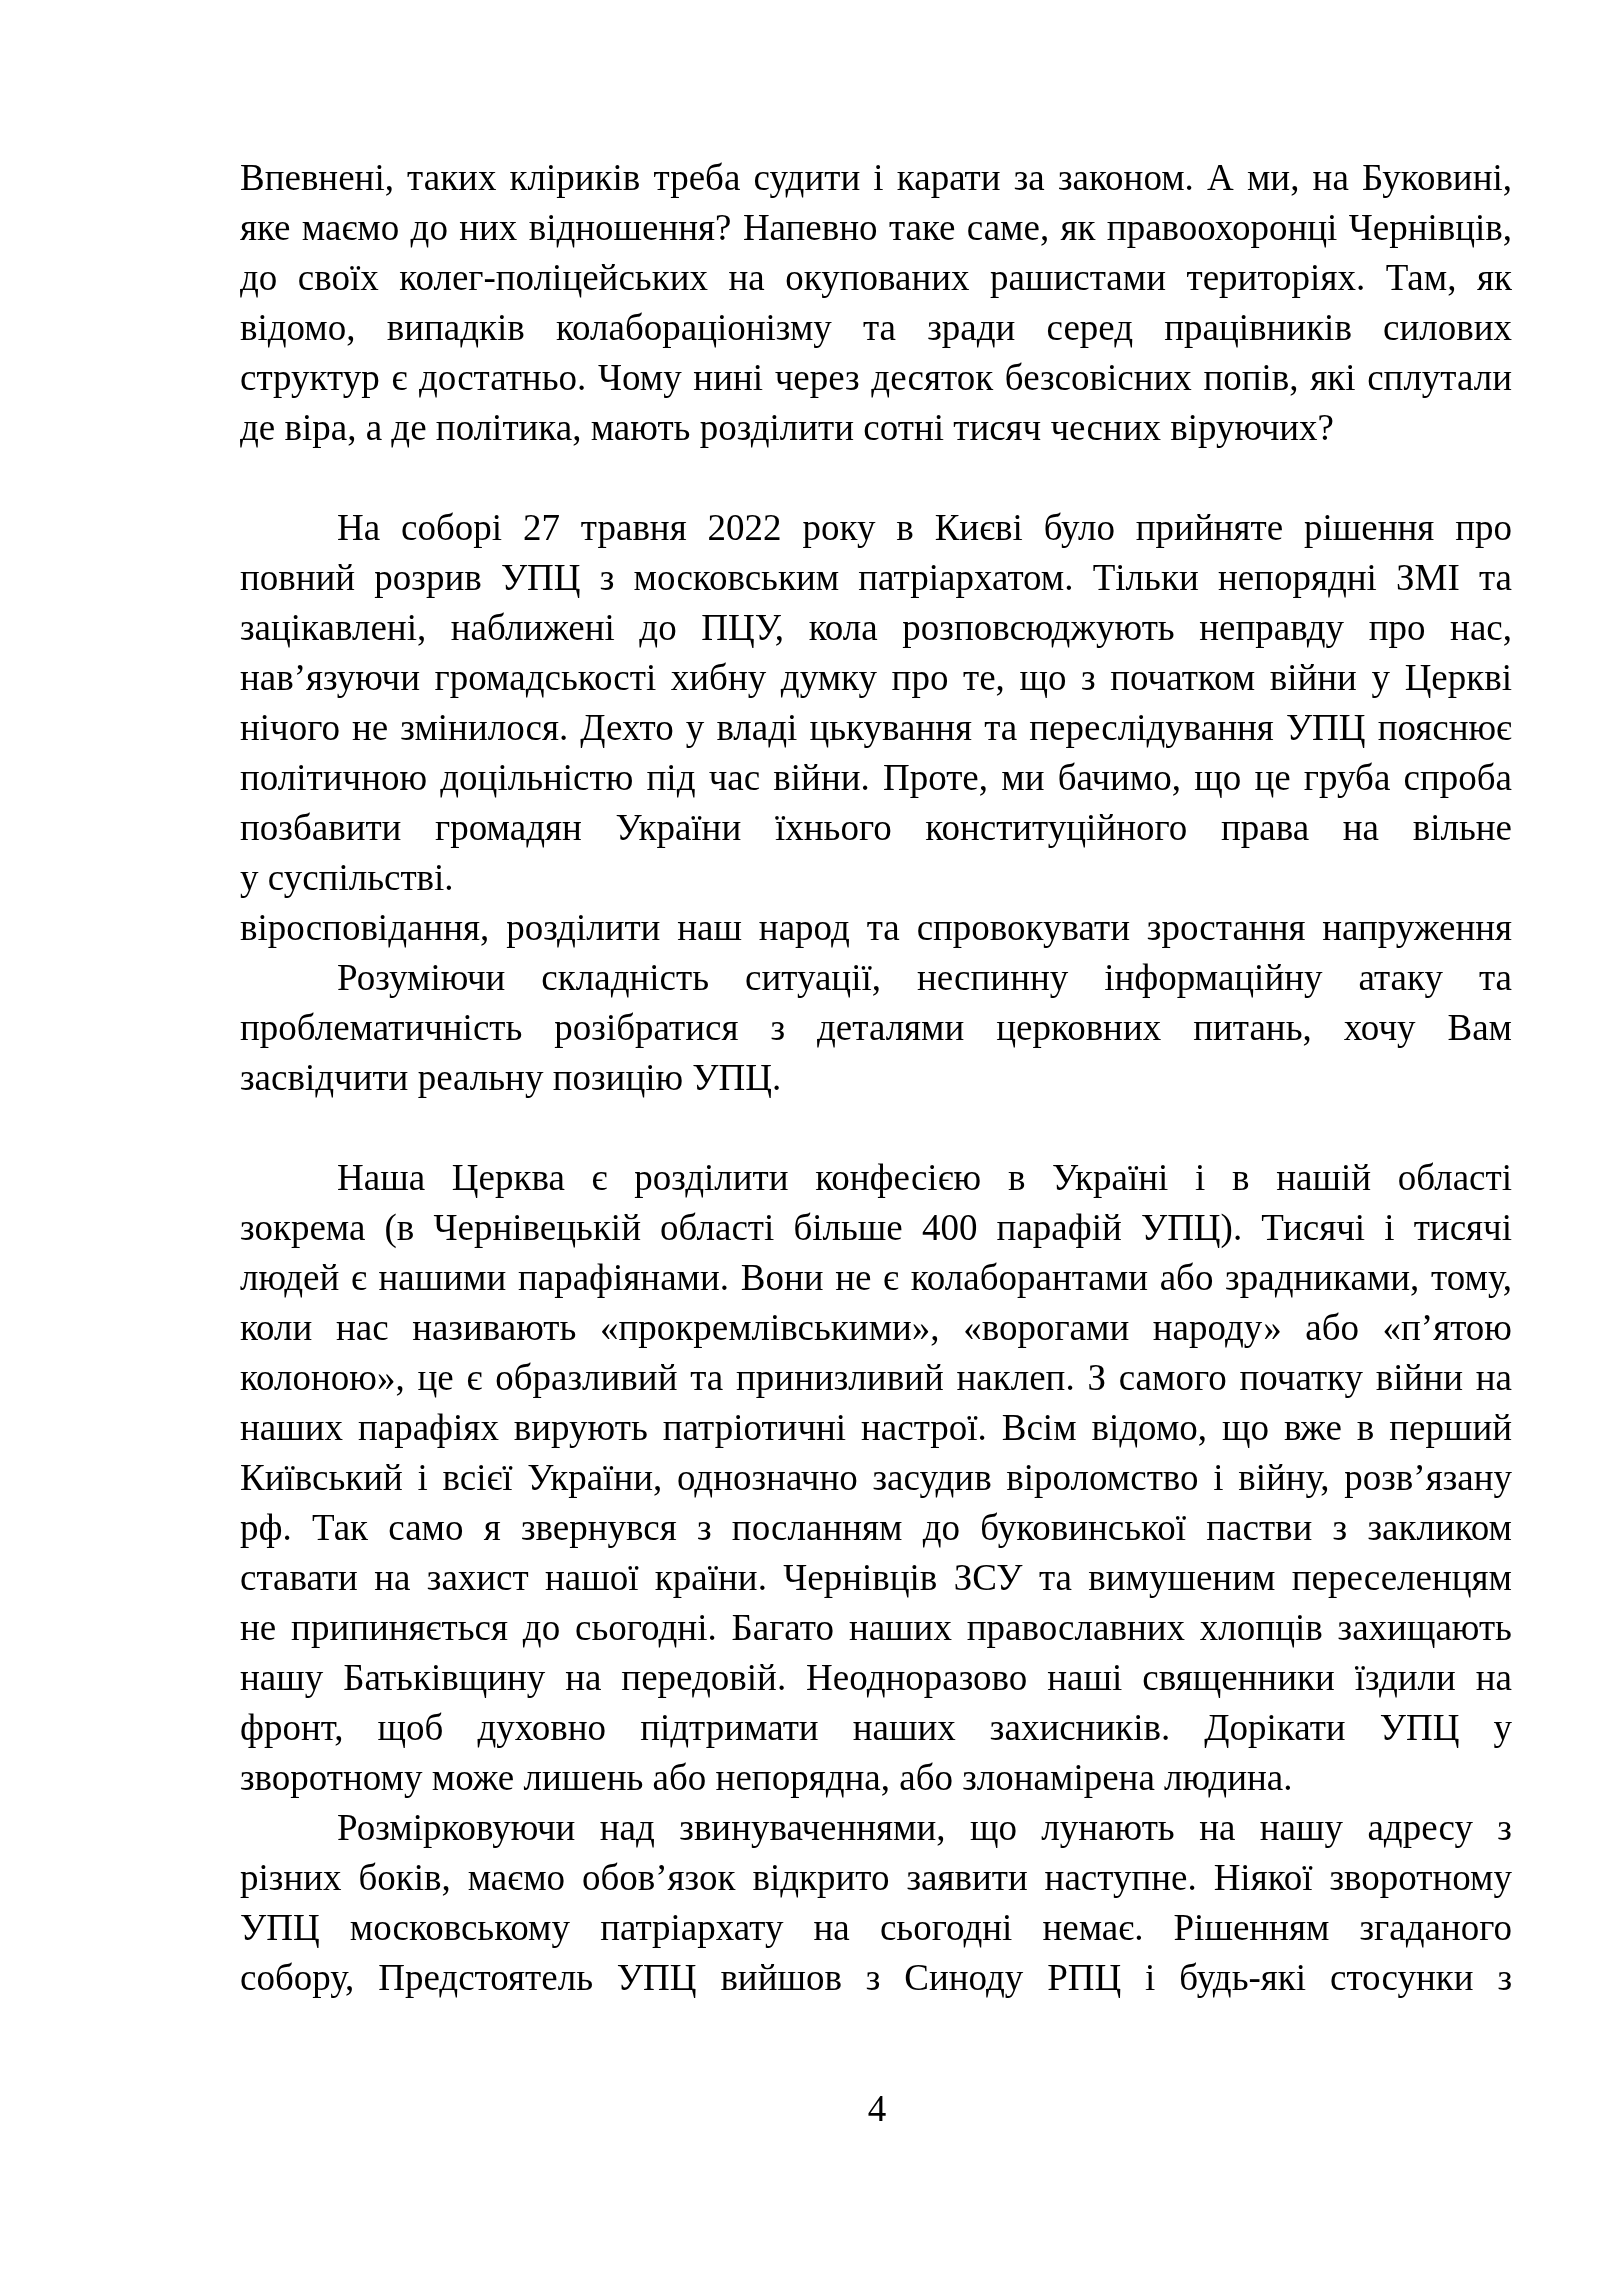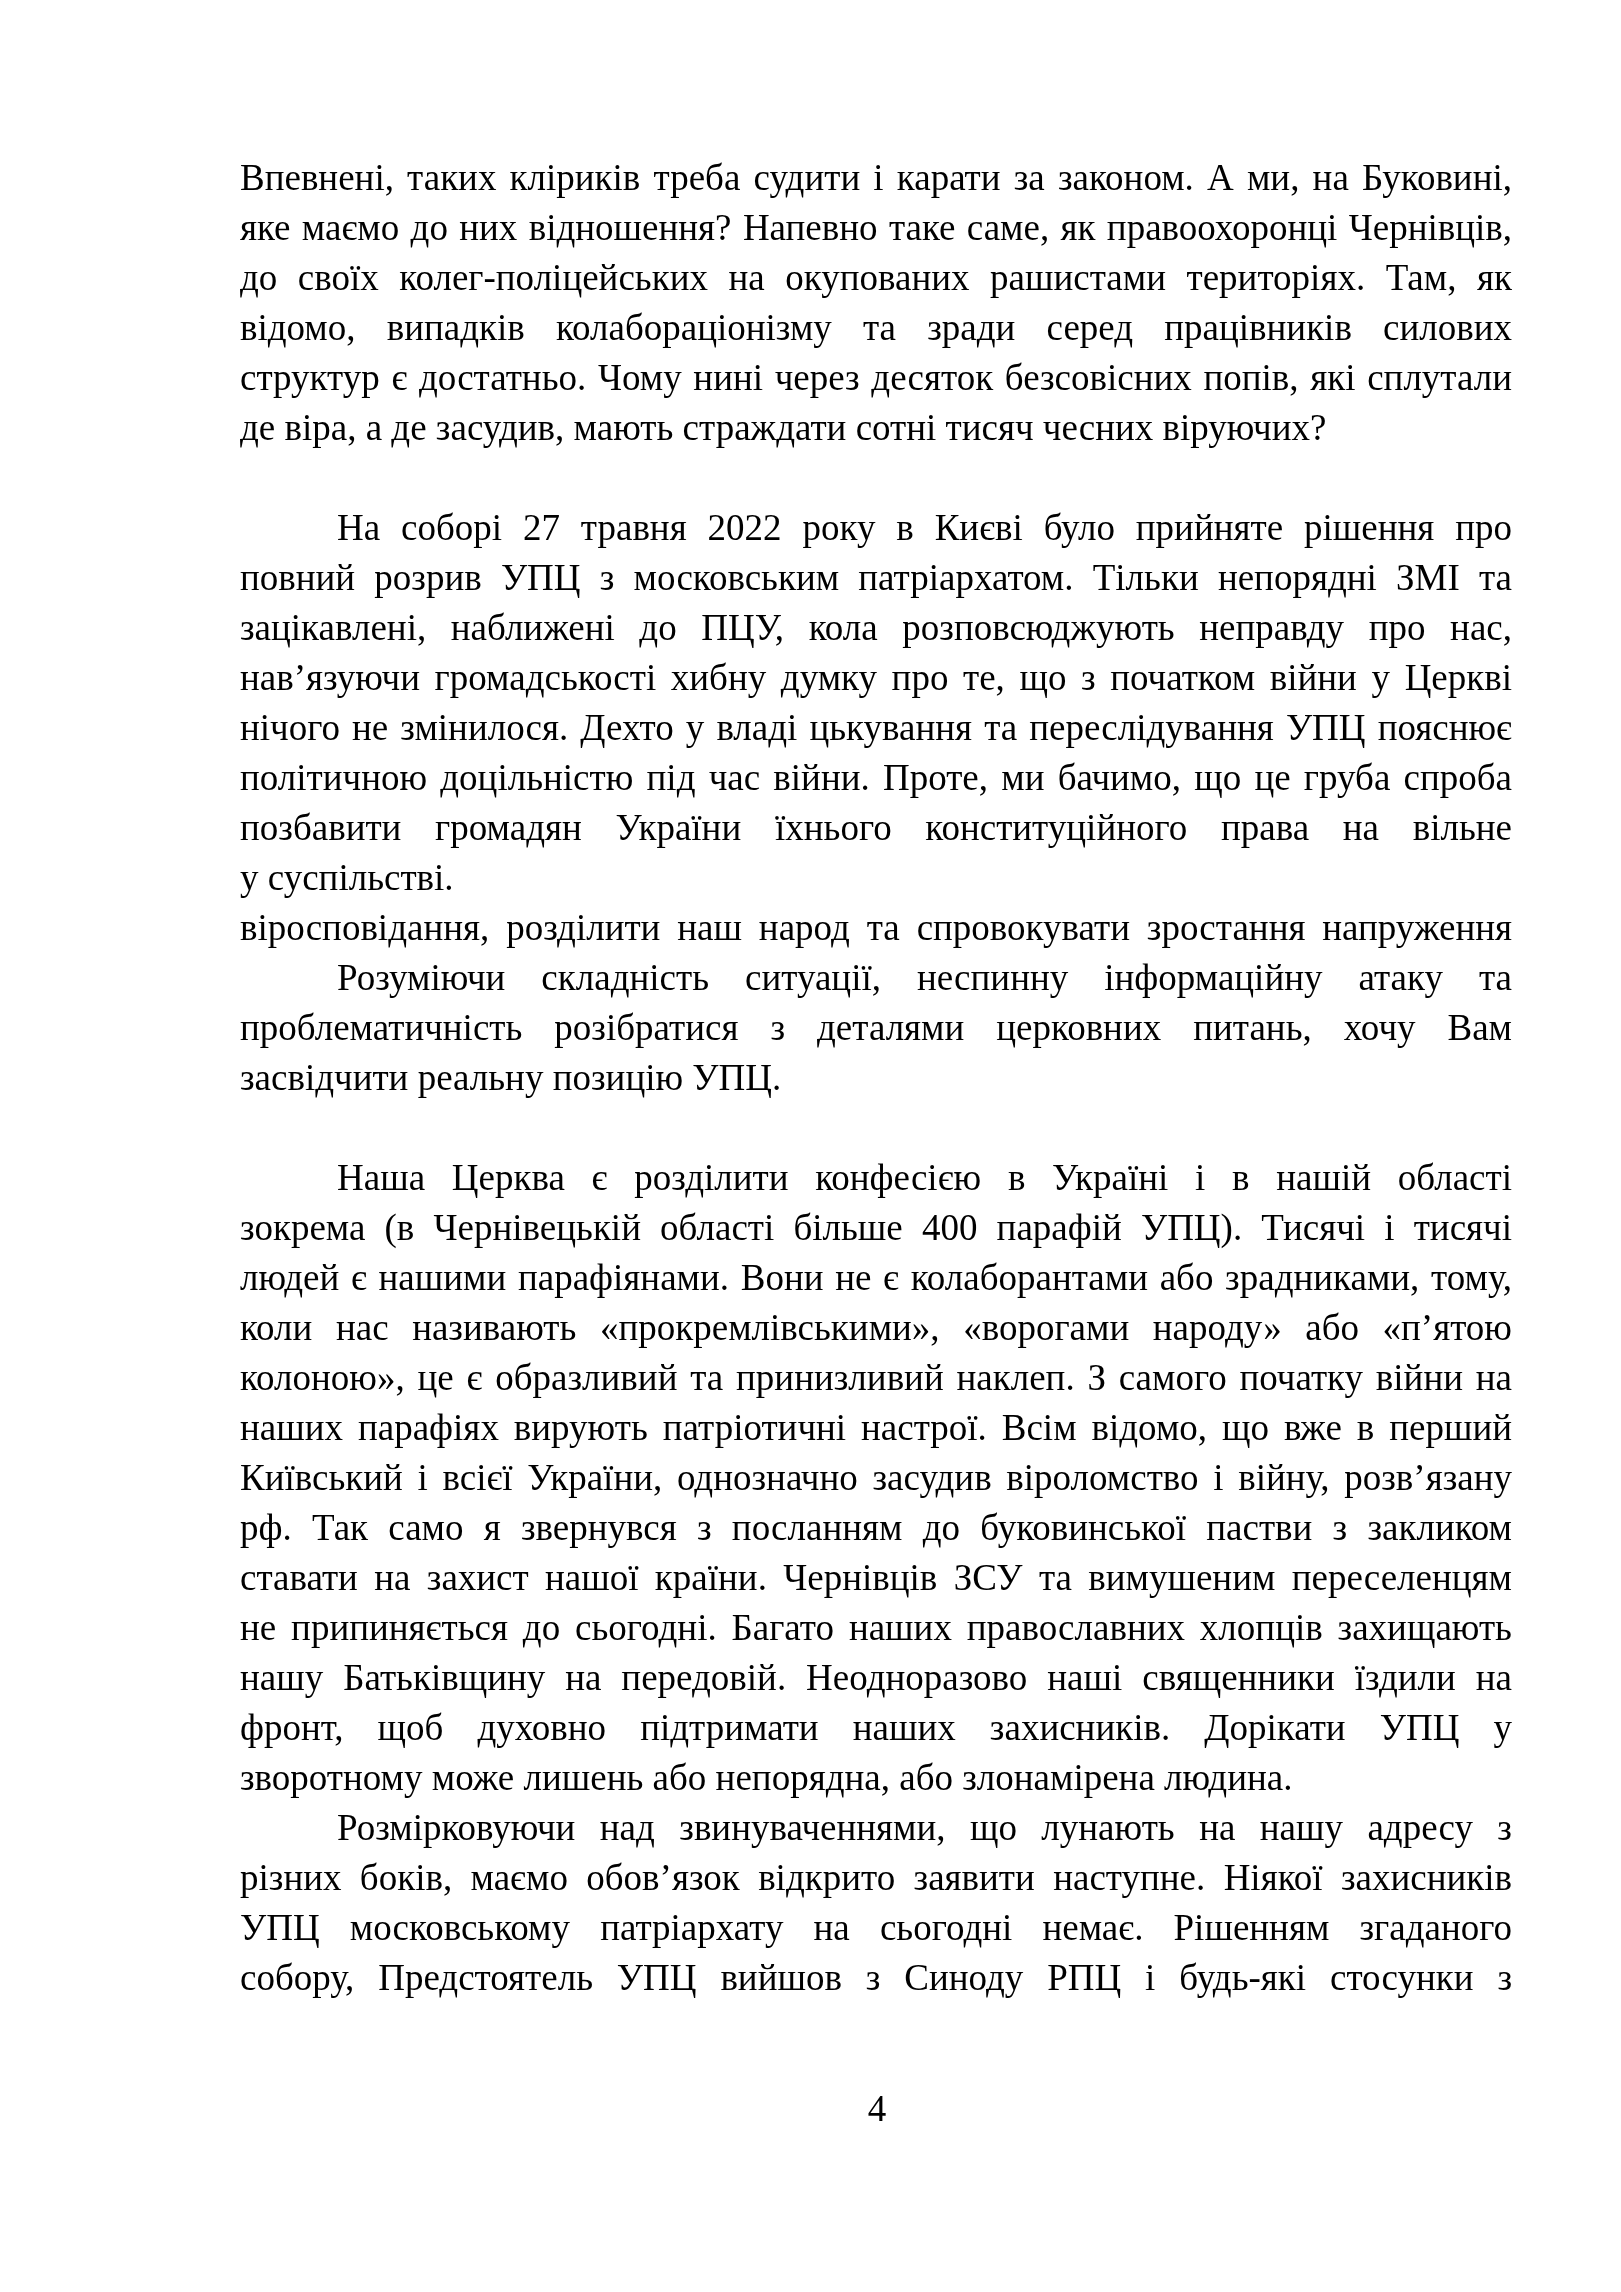--- a/index.html
+++ b/index.html
@@ -45,21 +45,21 @@
 
 <div class="page">
   <div class="text-block">
 
     <div class="paragraph">
       <span class="line">Впевнені, таких кліриків треба судити і карати за законом. А ми, на Буковині,</span>
       <span class="line">яке маємо до них відношення? Напевно таке саме, як правоохоронці Чернівців,</span>
       <span class="line">до своїх колег-поліцейських на окупованих рашистами територіях. Там, як</span>
       <span class="line">відомо, випадків колабораціонізму та зради серед працівників силових</span>
       <span class="line">структур є достатньо. Чому нині через десяток безсовісних попів, які сплутали</span>
-      <span class="line last">де віра, а де засудив, мають страждати сотні тисяч чесних віруючих?</span>
+      <span class="line last">де віра, а де політика, мають розділити сотні тисяч чесних віруючих?</span>
     </div>
 
     <div class="line blank"></div>
 
     <div class="paragraph">
       <span class="line indent">На соборі 27 травня 2022 року в Києві було прийняте рішення про</span>
       <span class="line">повний розрив УПЦ з московським патріархатом. Тільки непорядні ЗМІ та</span>
       <span class="line">зацікавлені, наближені до ПЦУ, кола розповсюджують неправду про нас,</span>
       <span class="line">нав’язуючи громадськості хибну думку про те, що з початком війни у Церкві</span>
       <span class="line">нічого не змінилося. Дехто у владі цькування та переслідування УПЦ пояснює</span>
@@ -88,21 +88,21 @@
       <span class="line">рф. Так само я звернувся з посланням до буковинської пастви з закликом</span>
       <span class="line">ставати на захист нашої країни. Чернівців ЗСУ та вимушеним переселенцям</span>
       <span class="line">не припиняється до сьогодні. Багато наших православних хлопців захищають</span>
       <span class="line">нашу Батьківщину на передовій. Неодноразово наші священники їздили на</span>
       <span class="line">фронт, щоб духовно підтримати наших захисників. Дорікати УПЦ у</span>
       <span class="line last">зворотному може лишень або непорядна, або злонамірена людина.</span>
     </div>
 
     <div class="paragraph">
       <span class="line indent">Розмірковуючи над звинуваченнями, що лунають на нашу адресу з</span>
-      <span class="line">різних боків, маємо обов’язок відкрито заявити наступне. Ніякої захисників</span>
+      <span class="line">різних боків, маємо обов’язок відкрито заявити наступне. Ніякої зворотному</span>
       <span class="line">УПЦ московському патріархату на сьогодні немає. Рішенням згаданого</span>
       <span class="line">собору, Предстоятель УПЦ вийшов з Синоду РПЦ і будь-які стосунки з</span>
     </div>
   </div>
 
   <div class="page-number">4</div>
 </div>
 
 
 </body></html>

